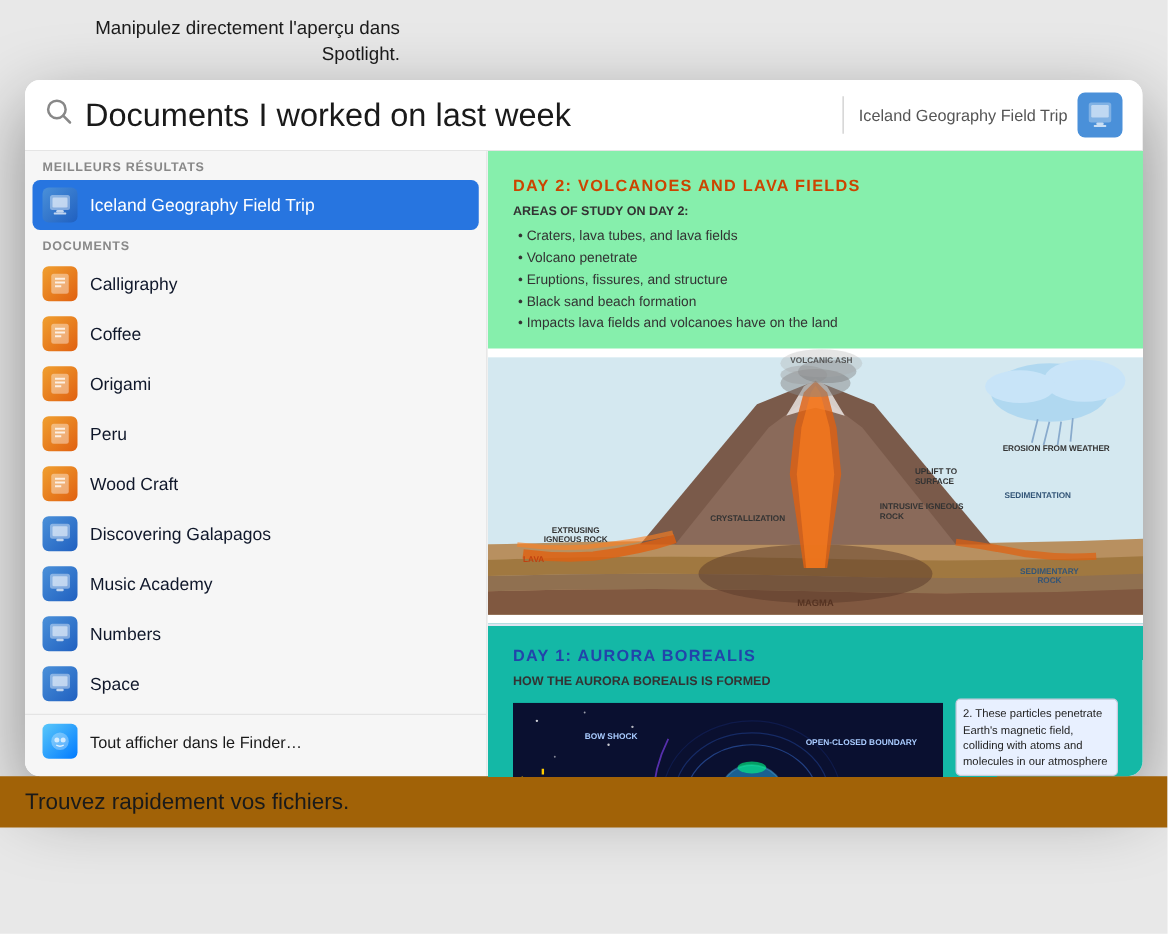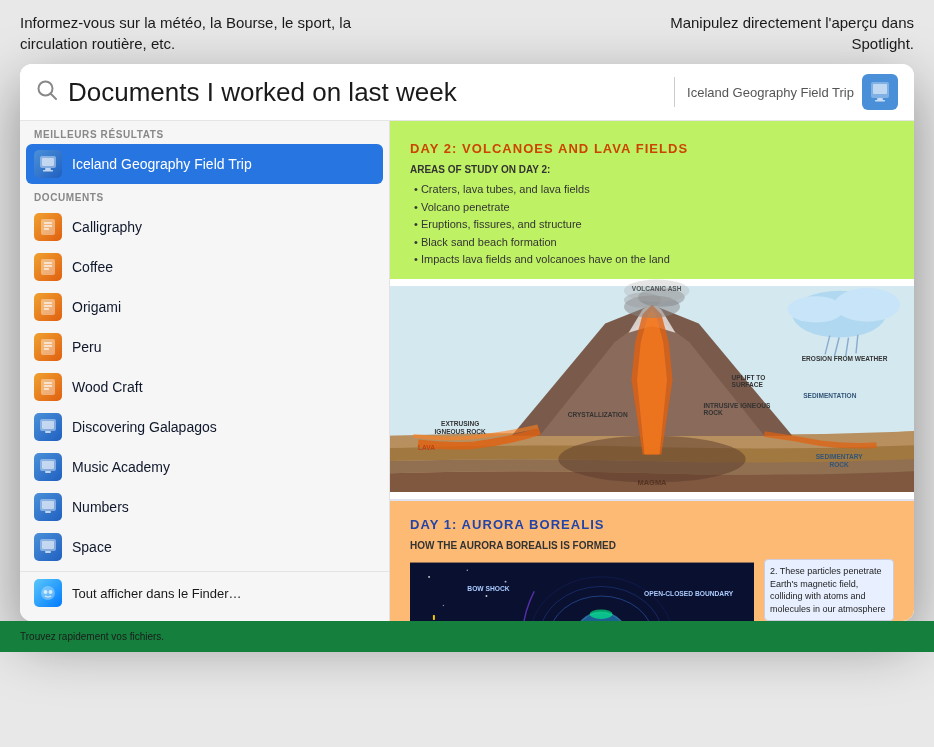--- a/index.html
+++ b/index.html
@@ -173,21 +173,21 @@
     
     .preview-panel {
       flex: 1;
       background: #fff;
       overflow-y: auto;
       position: relative;
     }
 
     
     .volcano-section {
-      background: #bef264;
+      background: #86efac;
       padding: 20px 20px 10px 20px;
     }
     .section-title {
       font-size: 13px;
       font-weight: 700;
       color: #cc4400;
       letter-spacing: 0.08em;
       text-transform: uppercase;
       margin-bottom: 8px;
     }
@@ -214,38 +214,37 @@
     
     .volcano-diagram {
       width: 100%;
       height: 220px;
       position: relative;
       overflow: hidden;
     }
 
     
     .aurora-section {
-      background: #fdba74;
+      background: #14b8a6;
       padding: 16px 20px;
       border-top: 2px solid #e0e4f0;
     }
 
     
     .bottom-text {
       padding: 10px 20px;
-      font-size: 10px;
+      font-size: 18px;
       color: #1a1a1a;
-      background: #15803d;
+      background: #a16207;
     }
   </style>
 </head>
 <body>
 
 <div class="top-text">
-  <div class="top-text-left">Informez-vous sur la météo, la Bourse, le sport, la circulation routière, etc.</div>
   <div class="top-text-right">Manipulez directement l'aperçu dans Spotlight.</div>
 </div>
 
 <div class="spotlight-container">
 
   <div class="search-bar">
     <div class="search-icon-wrap">
       <svg width="22" height="22" viewBox="0 0 22 22" fill="none">
         <circle cx="9.5" cy="9.5" r="7" stroke="#888" stroke-width="2"></circle>
         <line x1="14.5" y1="14.5" x2="20" y2="20" stroke="#888" stroke-width="2" stroke-linecap="round"></line>

